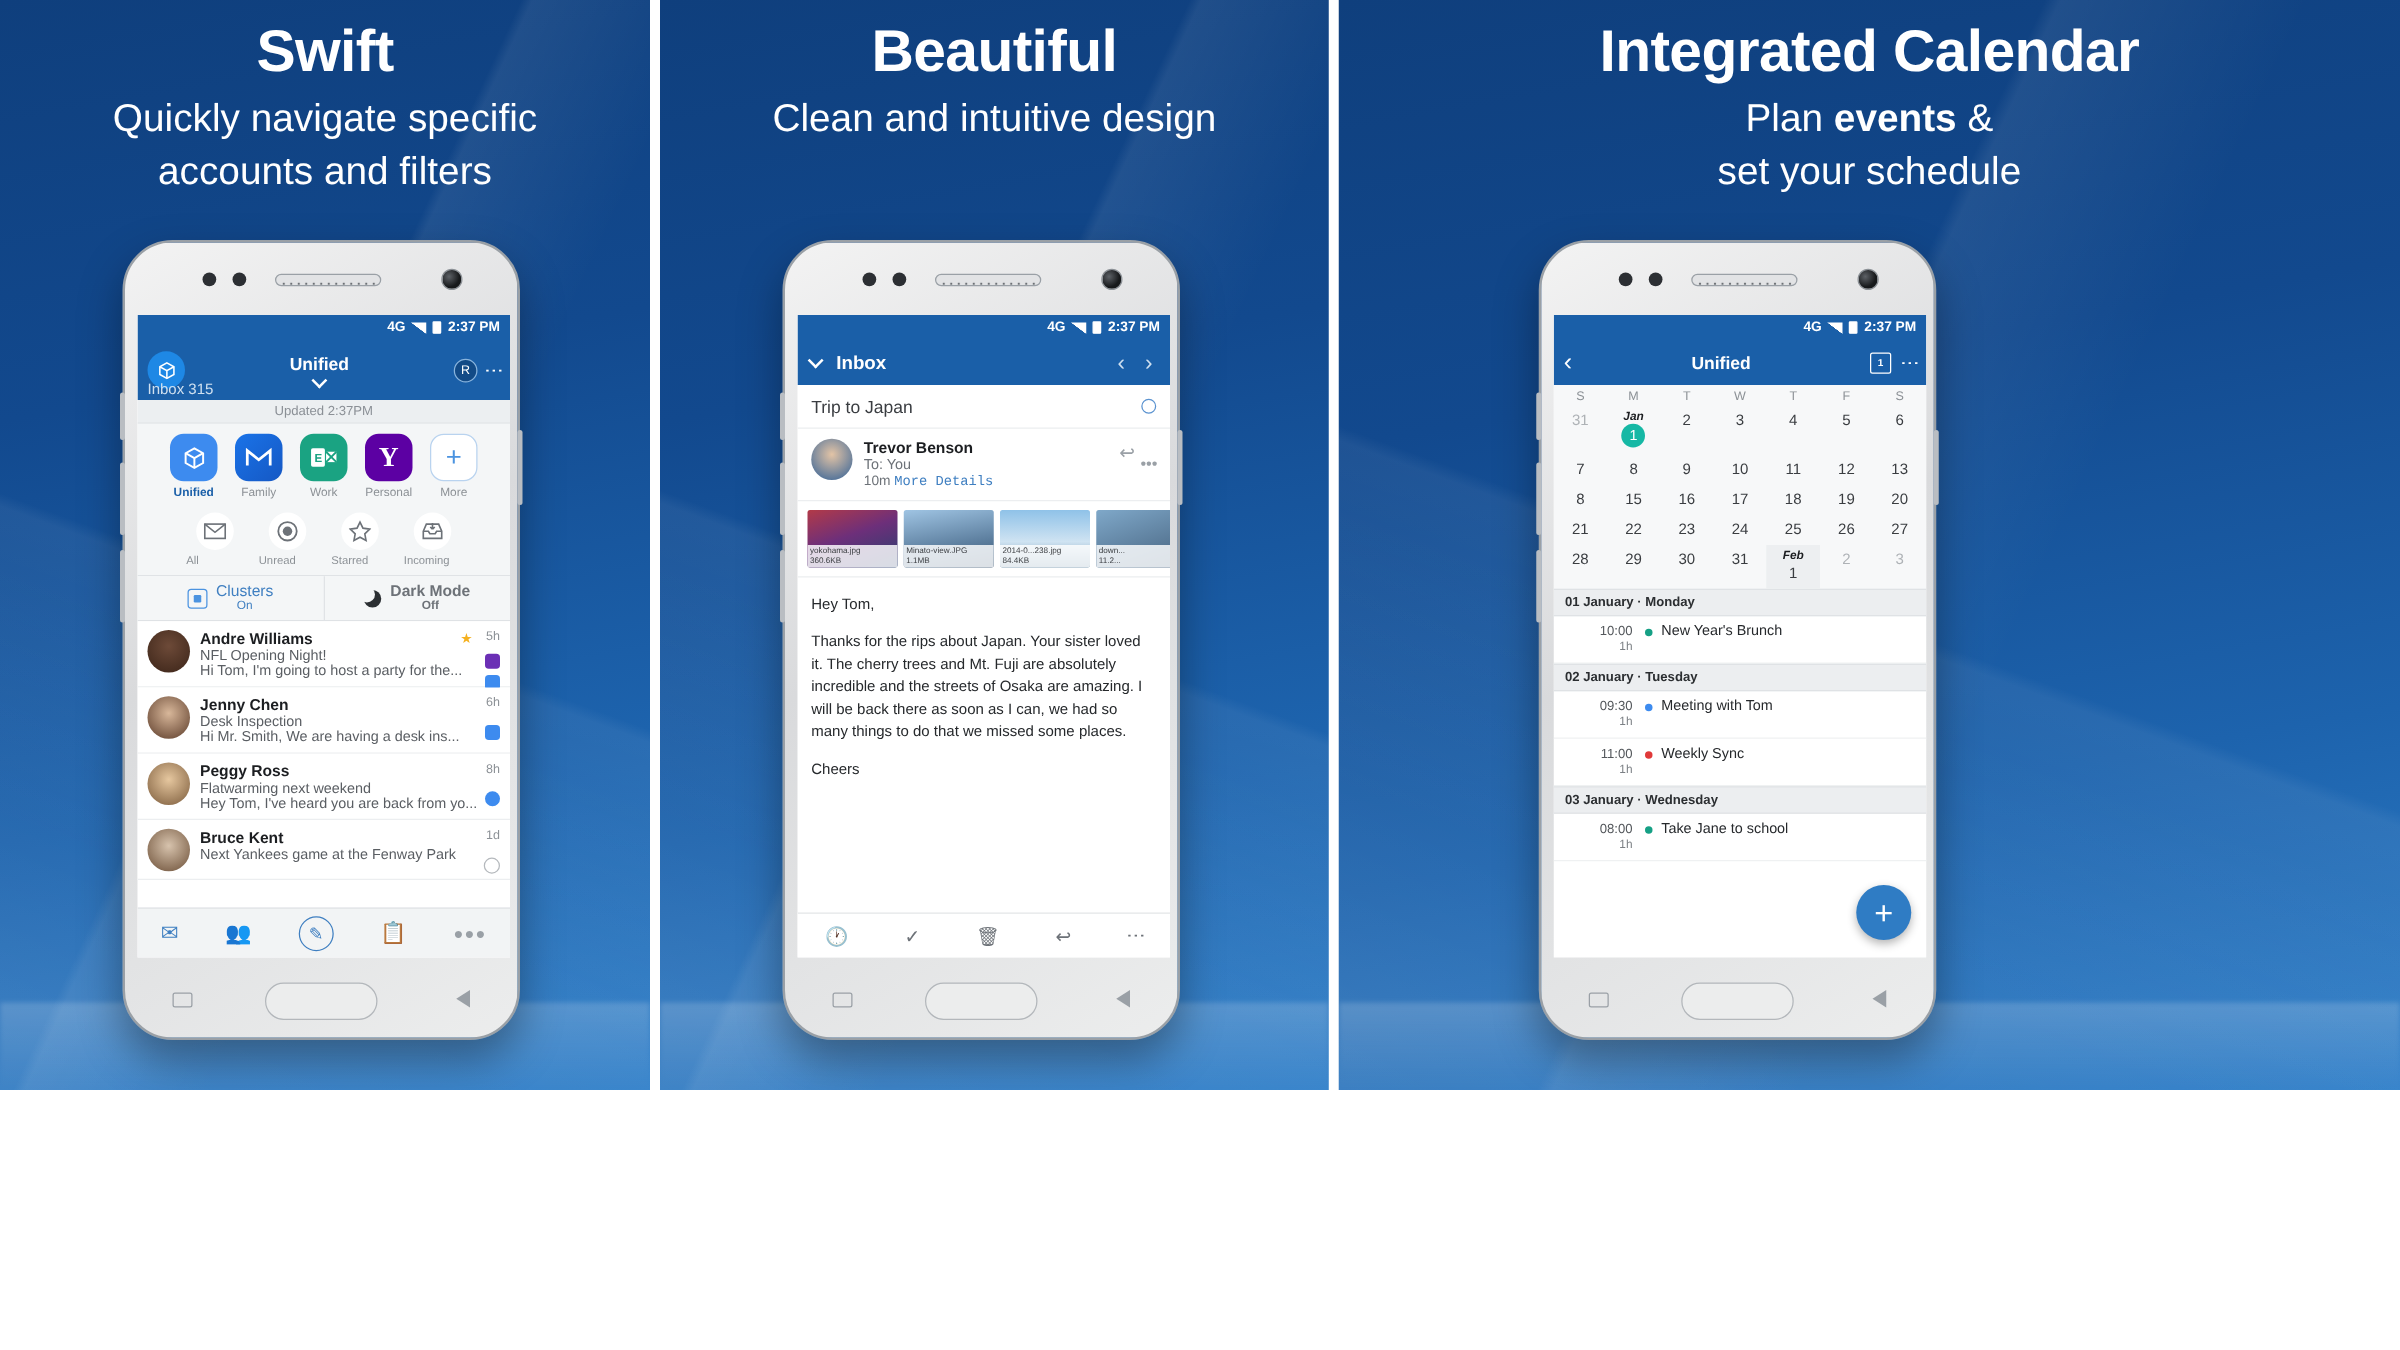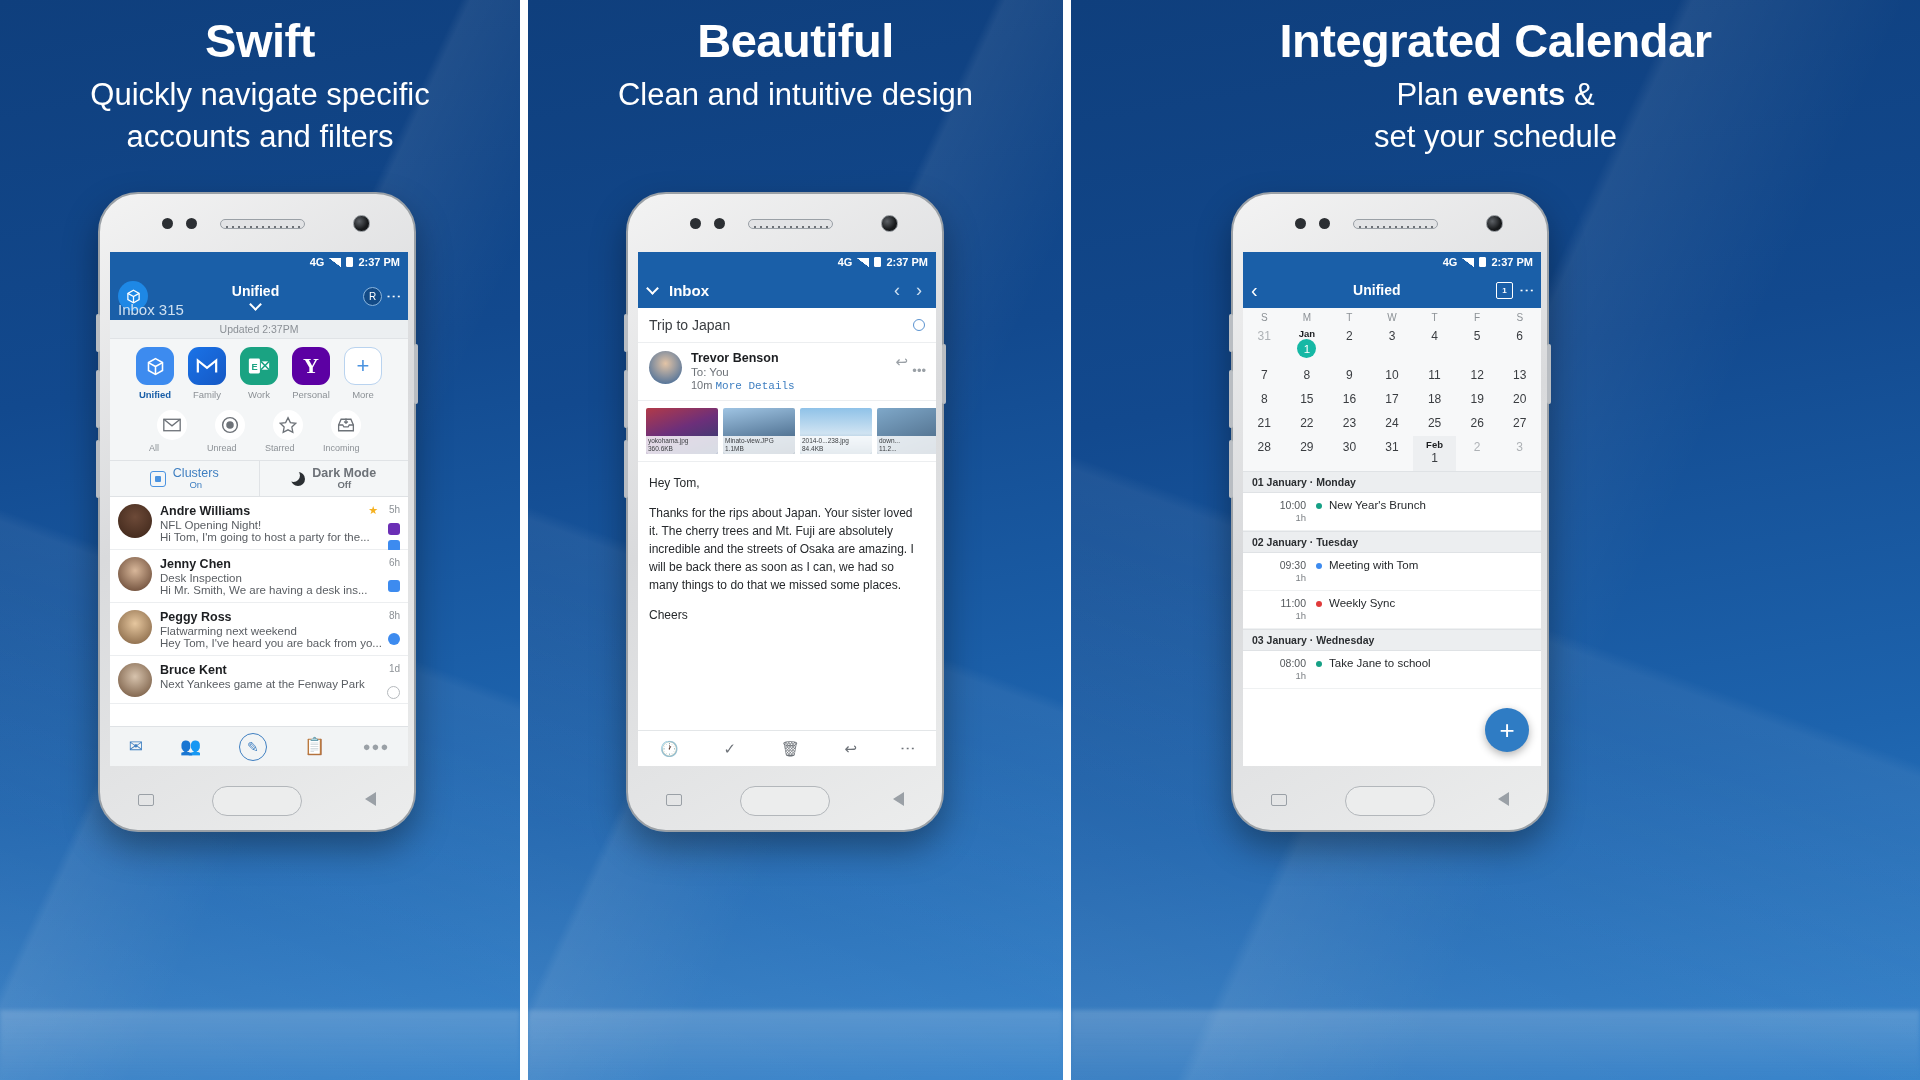--- a/index.html
+++ b/index.html
@@ -4,21 +4,21 @@
 <style>
   * { box-sizing: border-box; margin:0; padding:0; }
   html,body { width:1920px; height:1080px; overflow:hidden; }
   body {
     font-family:"Liberation Sans", sans-serif;
     background:#ffffff;
     display:flex;
   }
   .panel {
     position:relative;
-    height:1080px;
+    height:872px;
     overflow:hidden;
     background:linear-gradient(170deg,#0f3f7d 0%,#12498e 35%,#1d63ad 70%,#2f7fc9 100%);
   }
   .panel.p1 { width:520px; }
   .panel.p2 { width:535px; margin-left:8px;}
   .panel.p3 { width:849px; margin-left:8px;}
   .panel::before{
     content:"";position:absolute;inset:0;
     background:
       linear-gradient(115deg,rgba(255,255,255,0) 45%,rgba(255,255,255,.07) 46%,rgba(255,255,255,0) 62%),
@@ -89,21 +89,21 @@
   .appbar .title{flex:1;text-align:center;font-size:14px;font-weight:bold;}
   .chev{display:block;margin:1px auto 0;width:9px;height:9px;border-right:2px solid #fff;
         border-bottom:2px solid #fff;transform:rotate(45deg);}
   .dots{font-size:15px;letter-spacing:0;line-height:.8;writing-mode:vertical-rl;}
 
   
   .ab1{height:48px;}
   .unifiedbadge{width:30px;height:30px;border-radius:50%;background:#1e88e5;
         display:flex;align-items:center;justify-content:center;}
   .cube{width:15px;height:15px;}
-  .inboxlbl{position:absolute;left:8px;bottom:2px;font-size:15px;color:#cfe0f0;}
+  .inboxlbl{position:absolute;left:8px;bottom:2px;font-size:12px;color:#cfe0f0;}
   .avatarmini{width:19px;height:19px;border-radius:50%;background:#124a86;border:1.4px solid #89b4dd;
         display:flex;align-items:center;justify-content:center;font-size:10px;}
 
   .updated{background:#eceff1;color:#8b9096;font-size:10.5px;text-align:center;padding:3px 0;
            border-bottom:1px solid #e0e3e6;}
 
   
   .accounts{background:#f4f6f7;display:flex;justify-content:center;gap:8px;padding:8px 6px 4px;}
   .acct{width:44px;text-align:center;}
   .acct .ic{width:38px;height:38px;border-radius:11px;margin:0 auto;display:flex;align-items:center;
@@ -179,21 +179,21 @@
   .toolbar2{position:absolute;bottom:0;left:0;right:0;height:36px;border-top:1px solid #e3e6e8;
             background:#fff;display:flex;align-items:center;justify-content:space-around;color:#6d7278;font-size:15px;}
 
   
   .ab3{height:36px;}
   .calgrid{background:#f7f8f9;}
   .dowrow,.wkrow{display:grid;grid-template-columns:repeat(7,1fr);}
   .dow{font-size:10px;color:#8c9196;text-align:center;padding:4px 0 2px;}
   .cell{text-align:center;padding:4px 0 6px;position:relative;font-size:12px;color:#3a3d41;}
   .cell.mut{color:#aeb2b6;}
-  .cell .mo{font-size:9.5px;font-weight:bold;color:#1c1e21;display:block;line-height:1.1;}
+  .cell .mo{font-size:9.5px;font-weight:bold;color:#1c1e21;display:block;line-height:1.1;font-style:italic;}
   .cell .dot{width:5px;height:5px;border-radius:50%;margin:2px auto 0;}
   .cell .sel{width:19px;height:19px;border-radius:50%;background:#16b8a5;color:#fff;
              display:flex;align-items:center;justify-content:center;margin:0 auto;font-size:11.5px;}
   .cell.today{background:#edeff1;}
   .daysep{background:#eceef0;font-size:10.5px;font-weight:bold;color:#2b2e31;padding:4px 9px;
           border-top:1px solid #dfe2e5;border-bottom:1px solid #dfe2e5;}
   .ev{display:flex;padding:5px 9px;border-bottom:1px solid #eff1f2;align-items:flex-start;}
   .ev .tm{width:54px;text-align:right;font-size:10.5px;color:#54585c;line-height:1.35;flex:0 0 54px;}
   .ev .tm small{display:block;font-size:9.5px;color:#7c8085;}
   .ev .dot{width:6px;height:6px;border-radius:50%;margin:5px 7px 0 10px;flex:0 0 6px;}

